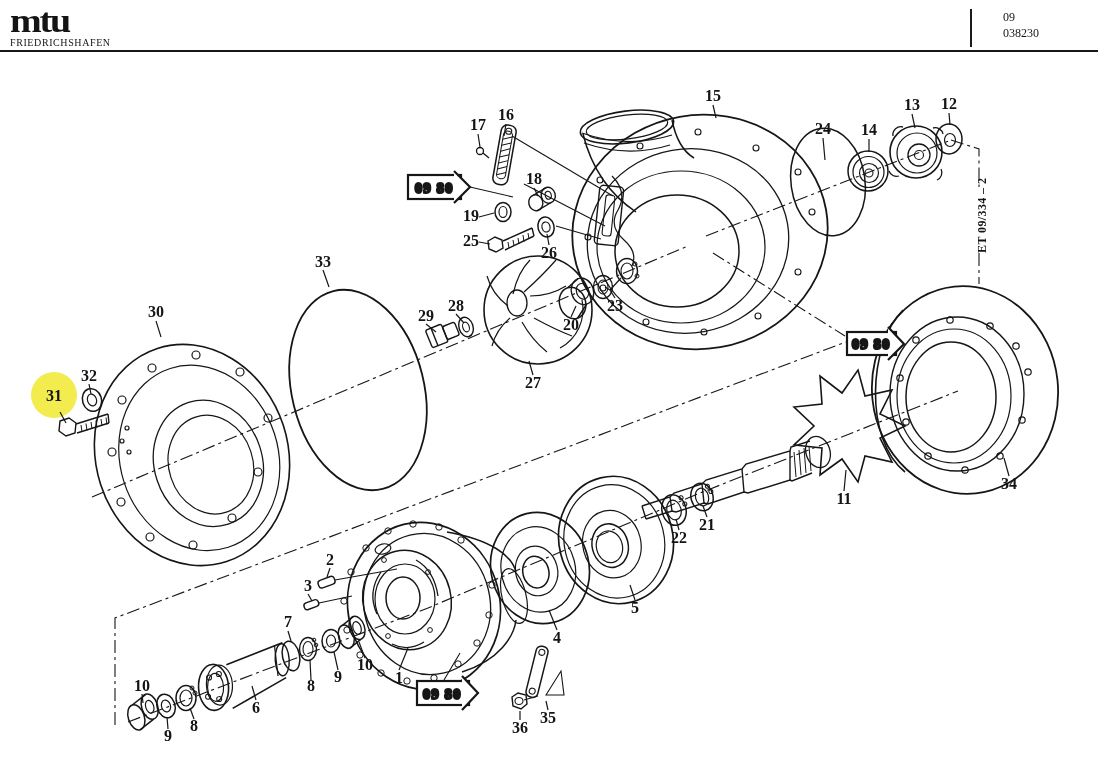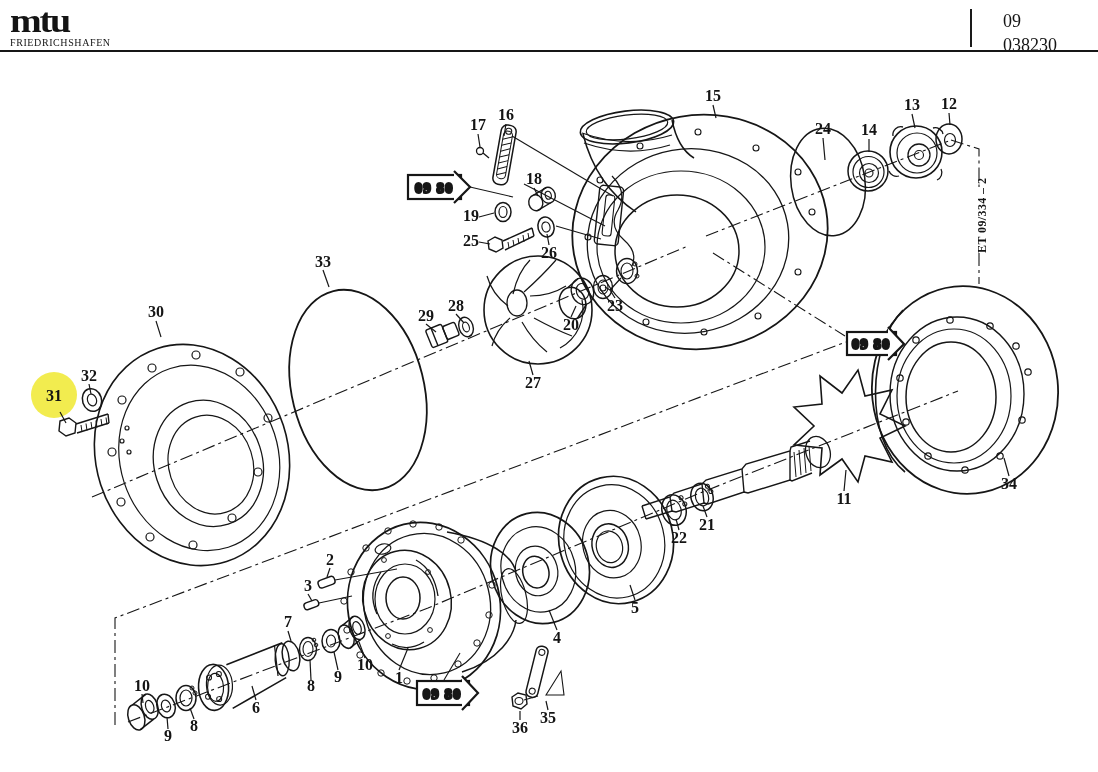--- a/index.html
+++ b/index.html
@@ -3,21 +3,21 @@
 <meta charset="utf-8">
 <style>
   html,body{margin:0;padding:0;background:#e8e8e8;}
   .page{position:relative;width:1098px;height:772px;background:#ffffff;overflow:hidden;
         font-family:Liberation Serif, serif;color:#141414;}
   .hdr-logo{position:absolute;left:10px;top:4px;line-height:1;}
   .hdr-logo .logo-word{font-weight:900;font-size:34px;letter-spacing:-2px;
         transform:scaleX(1.12);transform-origin:left;display:inline-block;}
   .hdr-logo .logo-sub{font-size:10px;letter-spacing:.6px;margin-top:0;font-weight:400;}
   .hdr-divider{position:absolute;left:970px;top:9px;width:2px;height:38px;background:#1a1a1a;}
-  .hdr-nums{position:absolute;left:1003px;top:9px;font-size:18px;line-height:1.35;font-weight:400;}
+  .hdr-nums{position:absolute;left:1003px;top:9px;font-size:12px;line-height:1.35;font-weight:400;}
   .hdr-rule{position:absolute;left:0;right:0;top:50px;height:2.4px;background:#161616;}
   svg{position:absolute;left:0;top:0;}
   svg *{vector-effect:none;}
   .ln{stroke:#161616;fill:none;}
   .callout{font-size:16px;font-weight:bold;fill:#141414;text-anchor:middle;}
   .boxref{font-size:15px;font-weight:bold;fill:#141414;text-anchor:middle;letter-spacing:1px;}
   .sheetref{font-size:12px;font-weight:bold;fill:#141414;letter-spacing:.4px;}
 </style>
 </head>
 <body>

